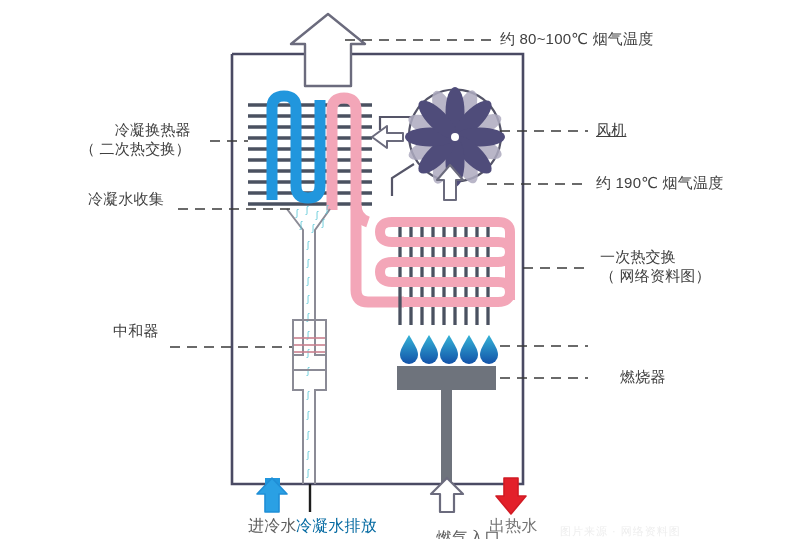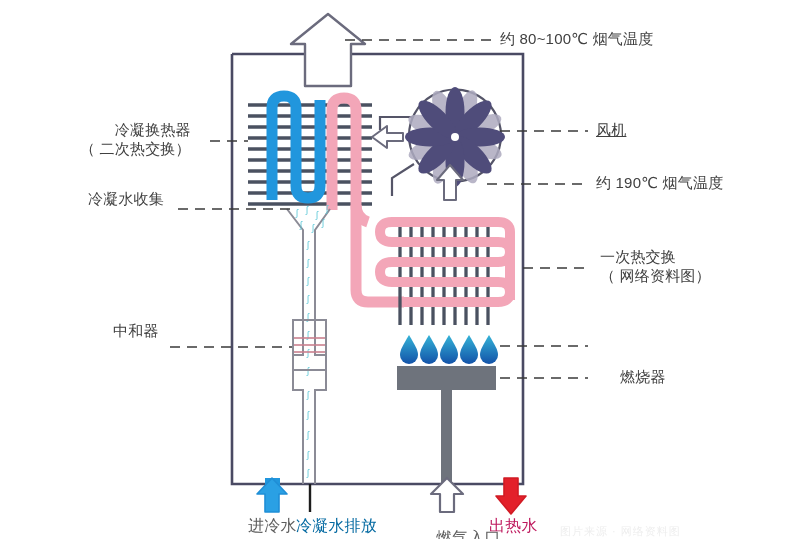--- a/index.html
+++ b/index.html
@@ -239,17 +239,17 @@
 
 
   <div class="lbl" style="left:596px;top:368px;margin-left:24px;">燃烧器</div>
 
   <div class="lbl small" style="left:248px;top:517px;color:#5d5d5d;">进冷水</div>
 
   <div class="lbl small" style="left:296px;top:517px;color:#0369a1;">冷凝水排放</div>
 
   <div class="lbl small" style="left:436px;top:517px;color:#5d5d5d;margin-top:12px;">燃气入口</div>
 
-  <div class="lbl small" style="left:489px;top:517px;color:#be185d;">出热水</div>
+  <div class="lbl small" style="left:489px;top:517px;color:#737373;">出热水</div>
 
   <div class="watermark" style="left:560px;top:524px;">图片来源 · 网络资料图</div>
 
 </div>
 
 </body></html>

